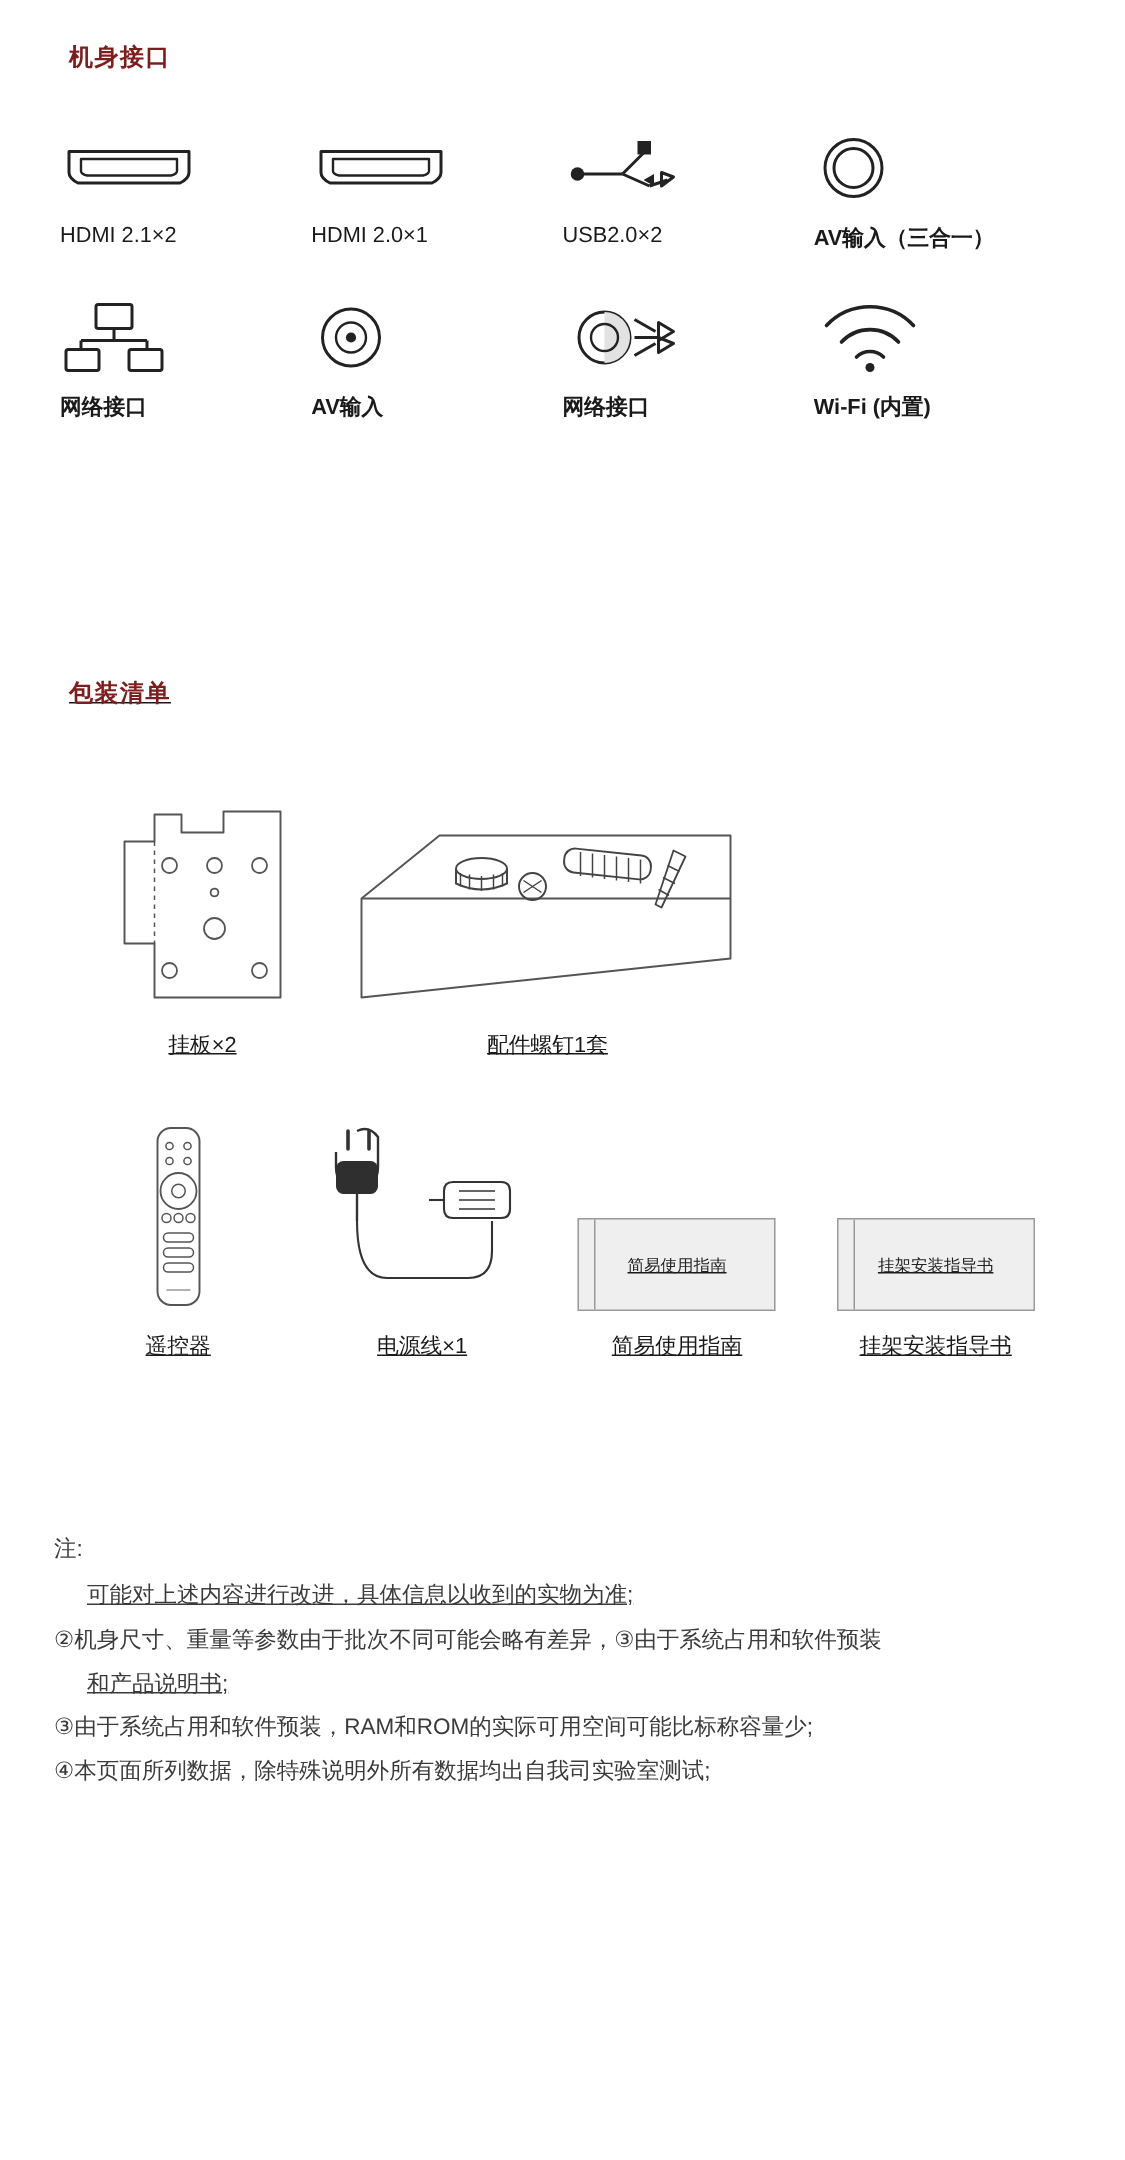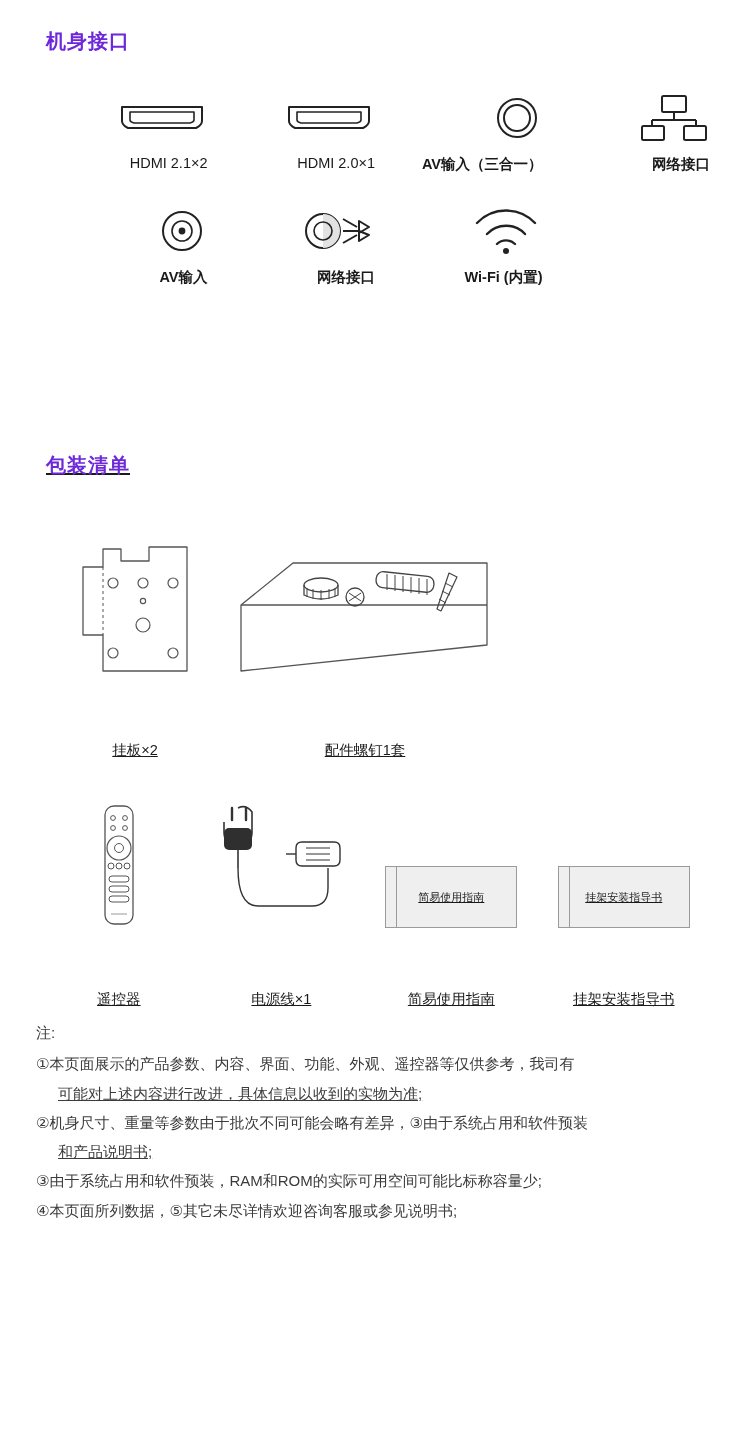--- a/index.html
+++ b/index.html
@@ -7,41 +7,41 @@
     margin: 0; padding: 0;
     width: 750px; height: 1440px;
     background: #ffffff;
     font-family: "Liberation Sans", "DejaVu Sans", sans-serif;
     color: #1a1a1a;
     overflow: hidden;
   }
   .page { position: relative; width: 750px; height: 1440px; }
 
   .section-title {
-    font-size: 20px;
+    font-size: 16px;
     font-weight: bold;
-    color: #6d28d9;
+    color: #7f1d1d;
     letter-spacing: 1px;
   }
 
   
   #ports-section { position: absolute; left: 0; top: 28px; width: 750px; }
   #ports-section .section-title { margin-left: 46px; }
 
   .ports-grid {
     margin-top: 34px;
     display: grid;
     grid-template-columns: repeat(4, 1fr);
     row-gap: 28px;
     padding: 0 40px;
   }
   .port-cell {
     display: flex;
     flex-direction: column;
-    align-items: flex-end;
+    align-items: flex-start;
   }
   .port-icon {
     height: 58px;
     display: flex;
     align-items: center;
     justify-content: center;
   }
   .port-label {
     margin-top: 8px;
     font-size: 14.5px;
@@ -54,21 +54,21 @@
   
   #package-section { position: absolute; left: 0; top: 452px; width: 750px; text-decoration: underline; }
   #package-section .section-title { margin-left: 46px; }
 
   .pkg-row-1 {
     margin-top: 60px;
     display: flex;
     align-items: flex-end;
     padding: 0 40px;
   }
-  .pkg-item { display: flex; flex-direction: column; align-items: center; gap: 48px; }
+  .pkg-item { display: flex; flex-direction: column; align-items: center; }
   .pkg-icon { display: flex; align-items: flex-end; justify-content: center; }
   .pkg-label {
     margin-top: 14px;
     font-size: 14.5px;
     color: #1a1a1a;
     text-align: center;
     white-space: nowrap;
   }
 
   .pkg-row-2 {
@@ -129,20 +129,35 @@
       <div class="port-cell">
         <div class="port-icon">
           <svg width="92" height="34" viewBox="0 0 92 34">
             <path d="M6 6 H86 V20 Q86 24 80 27 H12 Q6 24 6 20 Z" fill="none" stroke="#222" stroke-width="2" stroke-linejoin="round"></path>
             <path d="M14 11 H78 V19 Q78 21 74 22 H18 Q14 21 14 19 Z" fill="none" stroke="#222" stroke-width="1.6" stroke-linejoin="round"></path>
           </svg>
         </div>
         <div class="port-label">HDMI 2.0×1</div>
       </div>
 
+      <div class="port-cell">
+        <div class="port-icon">
+          <svg width="76" height="44" viewBox="0 0 76 44">
+            <circle cx="10" cy="26" r="4.5" fill="#222"></circle>
+            <path d="M10 26 H40" fill="none" stroke="#222" stroke-width="2"></path>
+            <path d="M40 26 L56 10" fill="none" stroke="#222" stroke-width="2"></path>
+            <path d="M40 26 L58 34" fill="none" stroke="#222" stroke-width="2"></path>
+            <path d="M58 34 L70 30" fill="none" stroke="#222" stroke-width="2"></path>
+            <rect x="50" y="4" width="9" height="9" fill="#222"></rect>
+            <path d="M54 30 l7 -4 l0 8 z" fill="#222"></path>
+            <path d="M66 25 L74 28 L66 34 Z" fill="none" stroke="#222" stroke-width="2" stroke-linejoin="round"></path>
+          </svg>
+        </div>
+        <div class="port-label">USB2.0×2</div>
+      </div>
 
       <div class="port-cell">
         <div class="port-icon">
           <svg width="52" height="52" viewBox="0 0 52 52">
             <circle cx="26" cy="26" r="19" fill="none" stroke="#222" stroke-width="2"></circle>
             <circle cx="26" cy="26" r="13" fill="none" stroke="#222" stroke-width="2"></circle>
           </svg>
         </div>
         <div class="port-label bold">AV输入（三合一）</div>
       </div>
@@ -312,21 +327,20 @@
           </div>
         </div>
         <div class="pkg-label">挂架安装指导书</div>
       </div>
 
     </div>
   </section>
 
   <section id="notes">
     <div class="note-head">注:</div>
-    <div class="note-line">①本页面展示的产品参数、内容、界面、功能、外观、遥控器等仅供参考，我司有</div>
     <div class="note-line note-cont">可能对上述内容进行改进，具体信息以收到的实物为准;</div>
     <div class="note-line">②机身尺寸、重量等参数由于批次不同可能会略有差异，③由于系统占用和软件预装</div>
     <div class="note-line note-cont">和产品说明书;</div>
     <div class="note-line">③由于系统占用和软件预装，RAM和ROM的实际可用空间可能比标称容量少;</div>
-    <div class="note-line">④本页面所列数据，⑤其它未尽详情欢迎咨询客服或参见说明书;</div>
+    <div class="note-line">④本页面所列数据，除特殊说明外所有数据均出自我司实验室测试;</div>
   </section>
 
 </div>
 
 </body></html>

